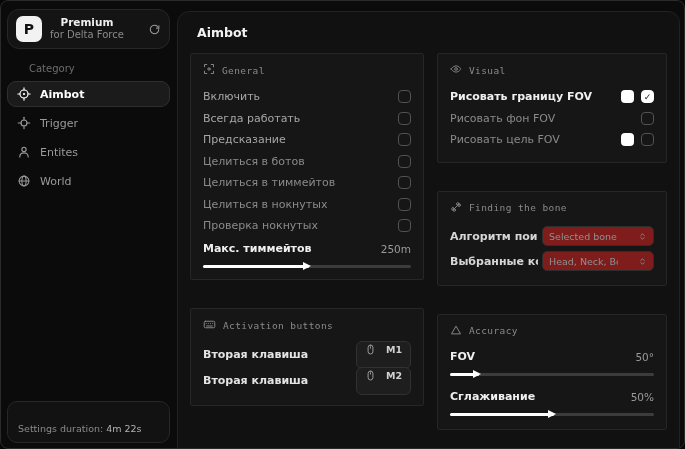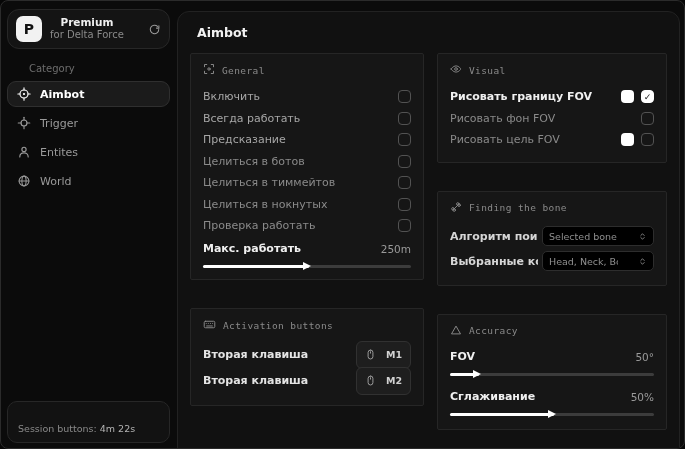--- a/index.html
+++ b/index.html
@@ -64,28 +64,28 @@
   .slider-group { margin-top:2px; }
   .slider-head { display:flex; justify-content:space-between; align-items:center; height:20px; font-size:11px; }
   .slider-value { color:#9a9a9a; font-size:10.5px; }
   .slider-track { margin-top:6px; height:3px; background:#3c3c3c; border-radius:2px; position:relative; cursor:pointer; }
   .slider-fill { height:3px; background:#ffffff; border-radius:2px; position:relative; }
   .slider-fill::after { content:""; position:absolute; right:-2px; top:50%; transform:translateY(-50%);
                         border-left:8px solid #ffffff; border-top:4px solid transparent; border-bottom:4px solid transparent; }
 
   .act-row { display:flex; align-items:center; justify-content:space-between; height:26px; }
   .act-label { font-size:11px; color:#e4e4e4; font-weight:600; }
-  .key-badge { display:flex; align-items:center; gap:10px; background:#1e1e1e; border:1px solid #313131;
+  .key-badge { display:flex; align-items:flex-start; gap:10px; background:#1e1e1e; border:1px solid #313131;
                border-radius:6px; padding:2px 8px; height:28px; cursor:pointer; }
   .key-badge span { font-size:9.5px; font-weight:bold; color:#d2d2d2; }
   .key-badge svg { color:#aaaaaa; }
 
   .bone-row { display:flex; align-items:center; height:25px; gap:4px; }
   .bone-label { flex:1; min-width:0; overflow:hidden; white-space:nowrap; font-size:11px; font-weight:600; color:#d6d6d6; }
-  .select { flex:none; width:112px; height:20px; background:#000000; border:1px solid #2d2d2d; border-radius:5px;
+  .select { flex:none; width:112px; height:20px; background:#7f1d1d; border:1px solid #2d2d2d; border-radius:5px;
             display:flex; align-items:center; gap:20px; padding:0 6px; cursor:pointer; }
   .select-value { flex:1; min-width:0; overflow:hidden; white-space:nowrap; font-size:9.5px; color:#8f8f8f; }
   .select svg { flex:none; color:#8f8f8f; }
 
   .acc-group { margin-bottom:11px; }
   .acc-group:last-child { margin-bottom:2px; }
 </style>
 </head>
 <body>
 
@@ -153,21 +153,21 @@
             <ellipse cx="8" cy="8" rx="2.4" ry="5.6"></ellipse>
             <line x1="2.4" y1="8" x2="13.6" y2="8"></line>
         </svg>
       </span>
       <span>World</span>
     </div>
 
 
     <div class="session-card">
       <div class="session-text">
-        <span>Session buttons:</span> <b>4m 22s</b>
+        <span>Settings duration:</span> <b>4m 22s</b>
       </div>
     </div>
   </div>
 
   <div class="main">
     <div class="page-title">Aimbot</div>
 
     <div class="cols">
 
       <div class="col-left">
@@ -201,27 +201,27 @@
           </div>
           <div class="row">
             <span class="row-label muted">Целиться в тиммейтов</span>
             <span class="checkbox"></span>
           </div>
           <div class="row">
             <span class="row-label muted">Целиться в нокнутых</span>
             <span class="checkbox"></span>
           </div>
           <div class="row">
-            <span class="row-label muted">Проверка работать</span>
+            <span class="row-label muted">Проверка нокнутых</span>
             <span class="checkbox"></span>
           </div>
 
           <div class="slider-group">
             <div class="slider-head">
-              <span class="row-label strong">Макс. работать</span>
+              <span class="row-label strong">Макс. тиммейтов</span>
               <span class="slider-value">250m</span>
             </div>
             <div class="slider-track">
               <div class="slider-fill" style="width: 51%;"></div>
             </div>
           </div>
         </div>
 
         <div class="panel">
           <div class="panel-header">

